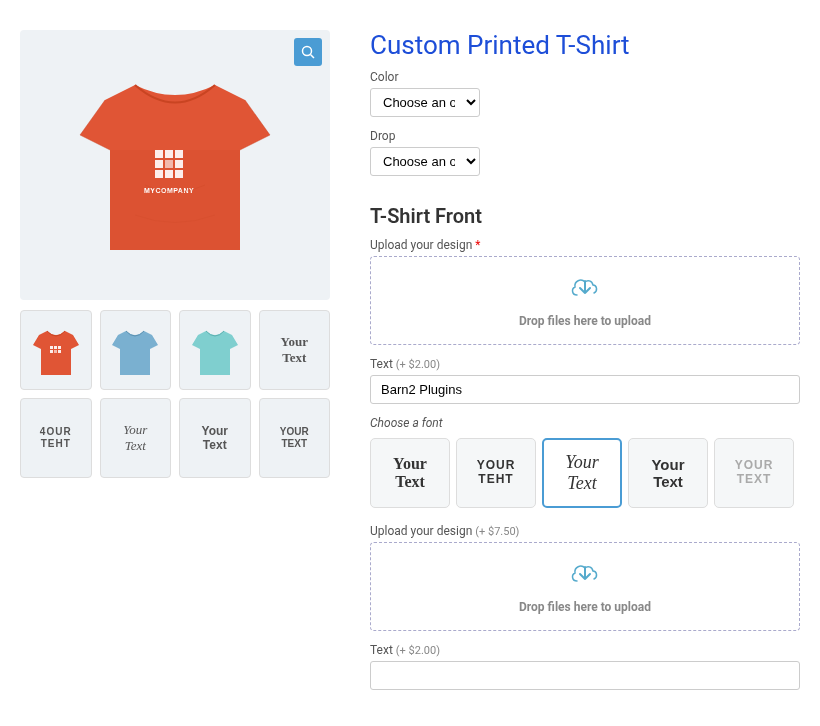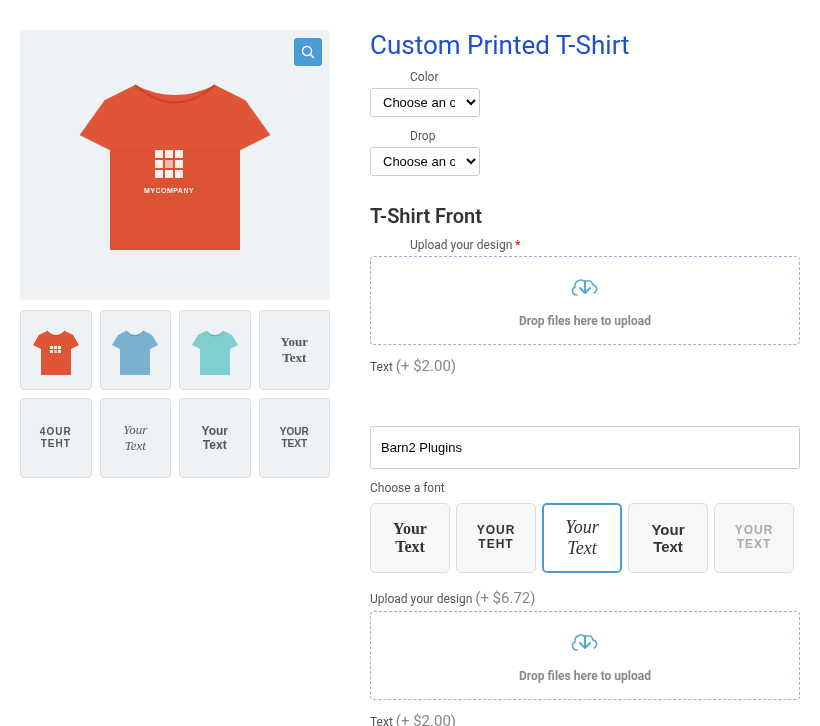--- a/index.html
+++ b/index.html
@@ -84,21 +84,20 @@
     .product-title {
       font-size: 26px;
       font-weight: 400;
       color: #1d4ed8;
       margin-bottom: 10px;
     }
     .field-label {
       font-size: 12px;
       color: #555;
       margin-bottom: 4px;
-      margin-left: 40px;
     }
     .field-label.required::after {
       content: ' *';
       color: #e00;
     }
     select {
       width: 110px;
       padding: 5px 8px;
       border: 1px solid #ccc;
       border-radius: 3px;
@@ -133,35 +132,35 @@
       font-size: 12px;
       color: #888;
     }
     .text-field-label {
       font-size: 12px;
       color: #555;
       margin-bottom: 4px;
     }
     .text-field-label .price-hint {
       color: #888;
-      font-size: 15px;
+      font-size: 11px;
     }
     input[type="text"] {
       width: 100%;
-      padding: 13px 10px;
+      padding: 6px 10px;
       border: 1px solid #ccc;
       border-radius: 3px;
       font-size: 13px;
       margin-bottom: 12px;
-      margin-top: 47px;
     }
     .font-choose-label {
       font-size: 12px;
       color: #555;
       margin-bottom: 8px;
+      font-style: italic;
     }
     .font-options {
       display: flex;
       gap: 6px;
       flex-wrap: wrap;
       margin-bottom: 16px;
     }
     .font-option {
       border: 1.5px solid #ddd;
       border-radius: 5px;
@@ -356,21 +355,21 @@
 
       <div class="font-option">
         <span class="font-preview" style="font-size:12px; font-family:Arial,sans-serif; font-weight:700; line-height:1.15; color:#aaa; letter-spacing:1px;">YOUR<br>TEXT</span>
       </div>
     </div>
 
     
 
     <div class="text-field-label">
       <span>Upload your design</span>
-      <span class="price-hint">(+ $6.72)</span>
+      <span class="price-hint">(+ $7.50)</span>
     </div>
     <div class="upload-box">
       <span class="upload-icon">
         <svg width="32" height="28" viewBox="0 0 32 28" fill="none" xmlns="http://www.w3.org/2000/svg">
           <path d="M16 8 L16 20 M11 15 L16 20 L21 15" stroke="#55aacc" stroke-width="2" stroke-linecap="round" stroke-linejoin="round"></path>
           <path d="M8 22 C3 22 2 16 6 14 C5 8 12 5 16 9 C18 7 23 7 24 12 C28 12 29 18 25 20" stroke="#55aacc" stroke-width="1.5" fill="none" stroke-linecap="round"></path>
         </svg>
       </span>
       <span class="upload-text">Drop files here to upload</span>
     </div>

